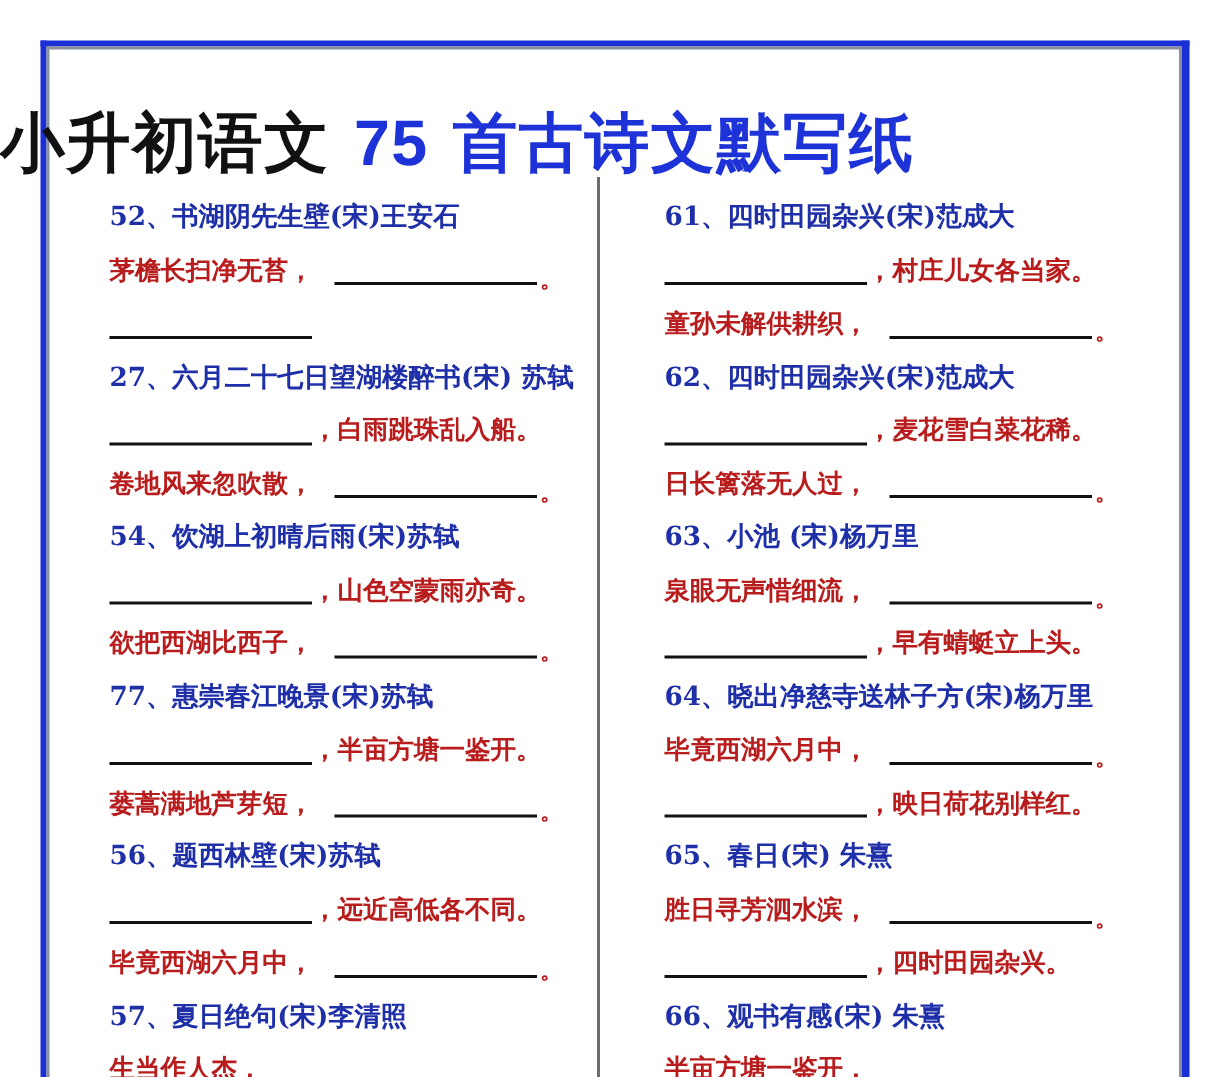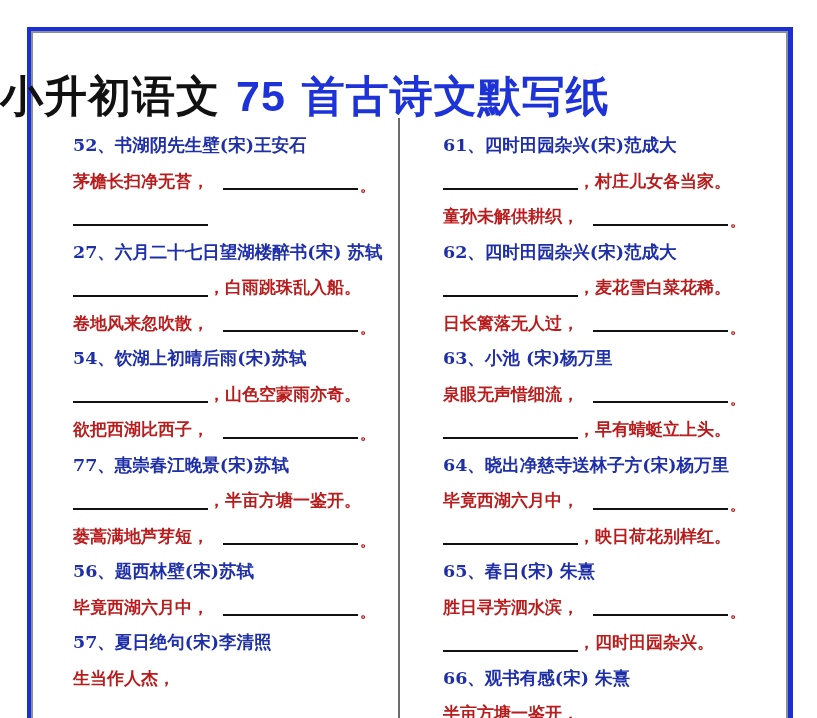--- a/index.html
+++ b/index.html
@@ -117,20 +117,24 @@
     </div>
     <div class="row">
       <span class="verse">蒌蒿满地芦芽短，</span>
       <span class="blank trail"></span>
       <span class="verse punct period-small">。</span>
     </div>
     <div class="row">
       <span class="heading">56、题西林壁(宋)苏轼</span>
     </div>
     <div class="row">
+      <span class="blank lead"></span>
+      <span class="verse">，远近高低各不同。</span>
+    </div>
+    <div class="row">
       <span class="verse">毕竟西湖六月中，</span>
       <span class="blank trail"></span>
       <span class="verse punct period-small">。</span>
     </div>
     <div class="row">
       <span class="heading">57、夏日绝句(宋)李清照</span>
     </div>
     <div class="row">
       <span class="verse">生当作人杰，</span>
     </div>

